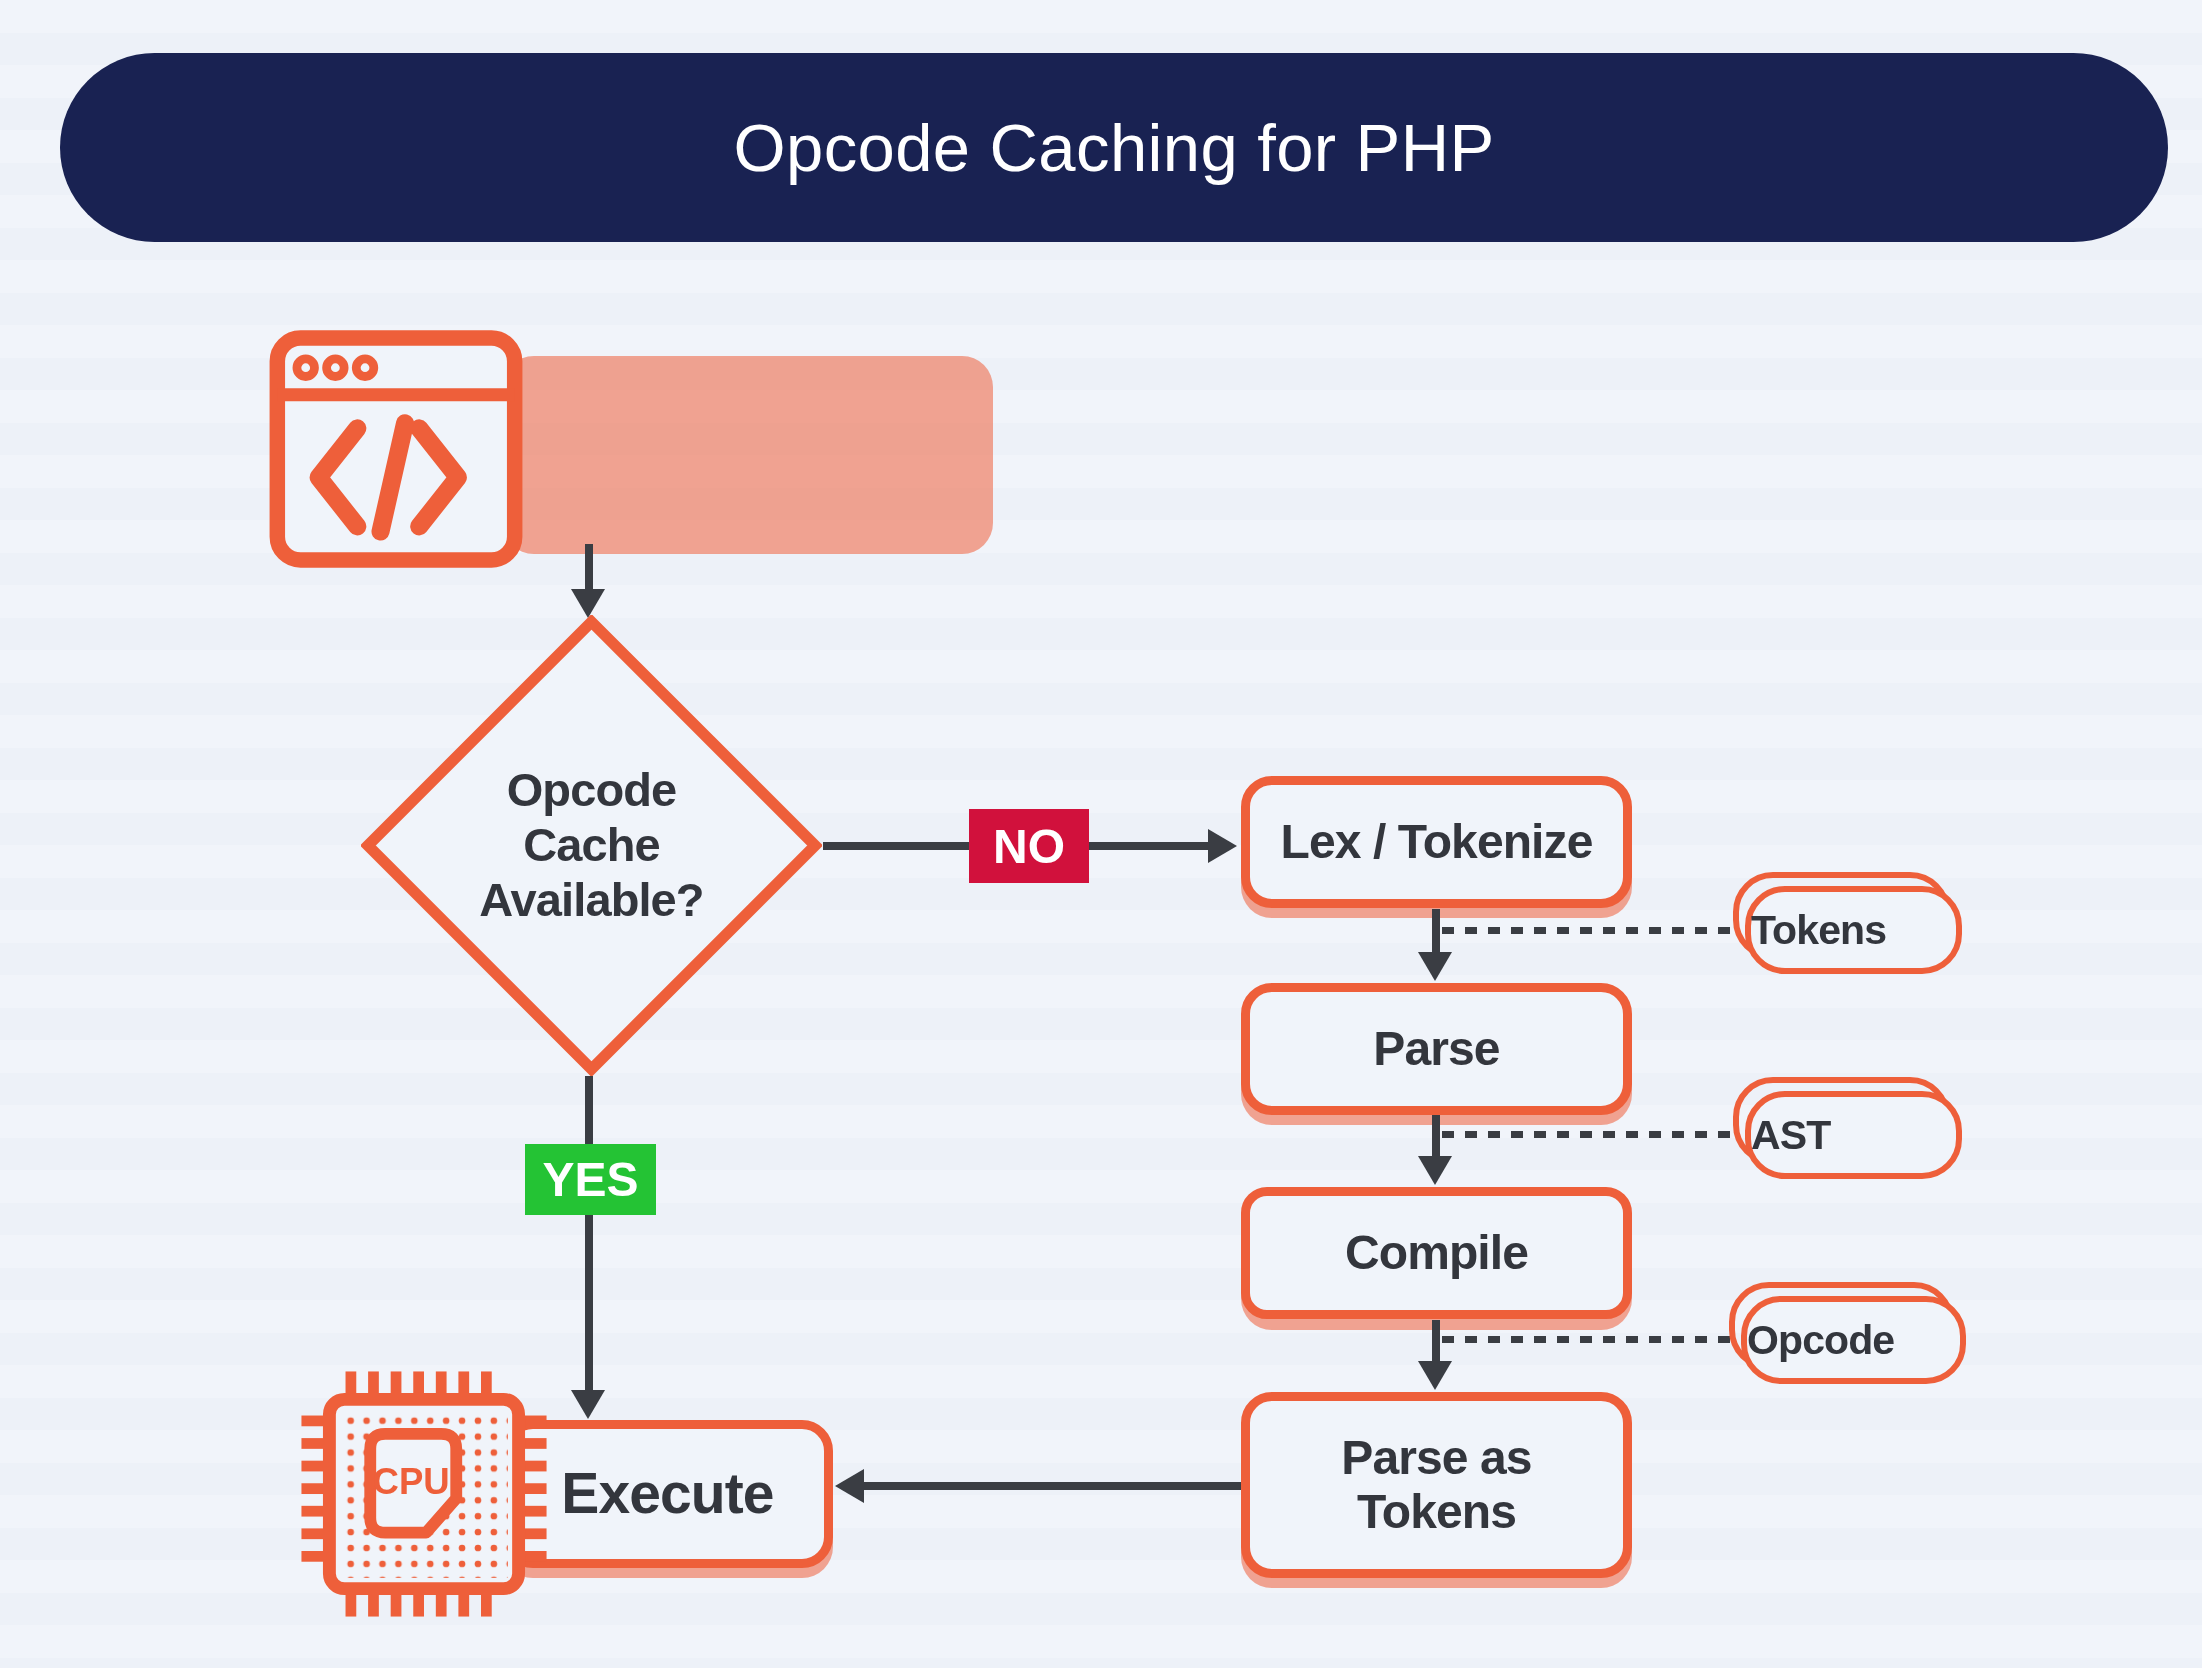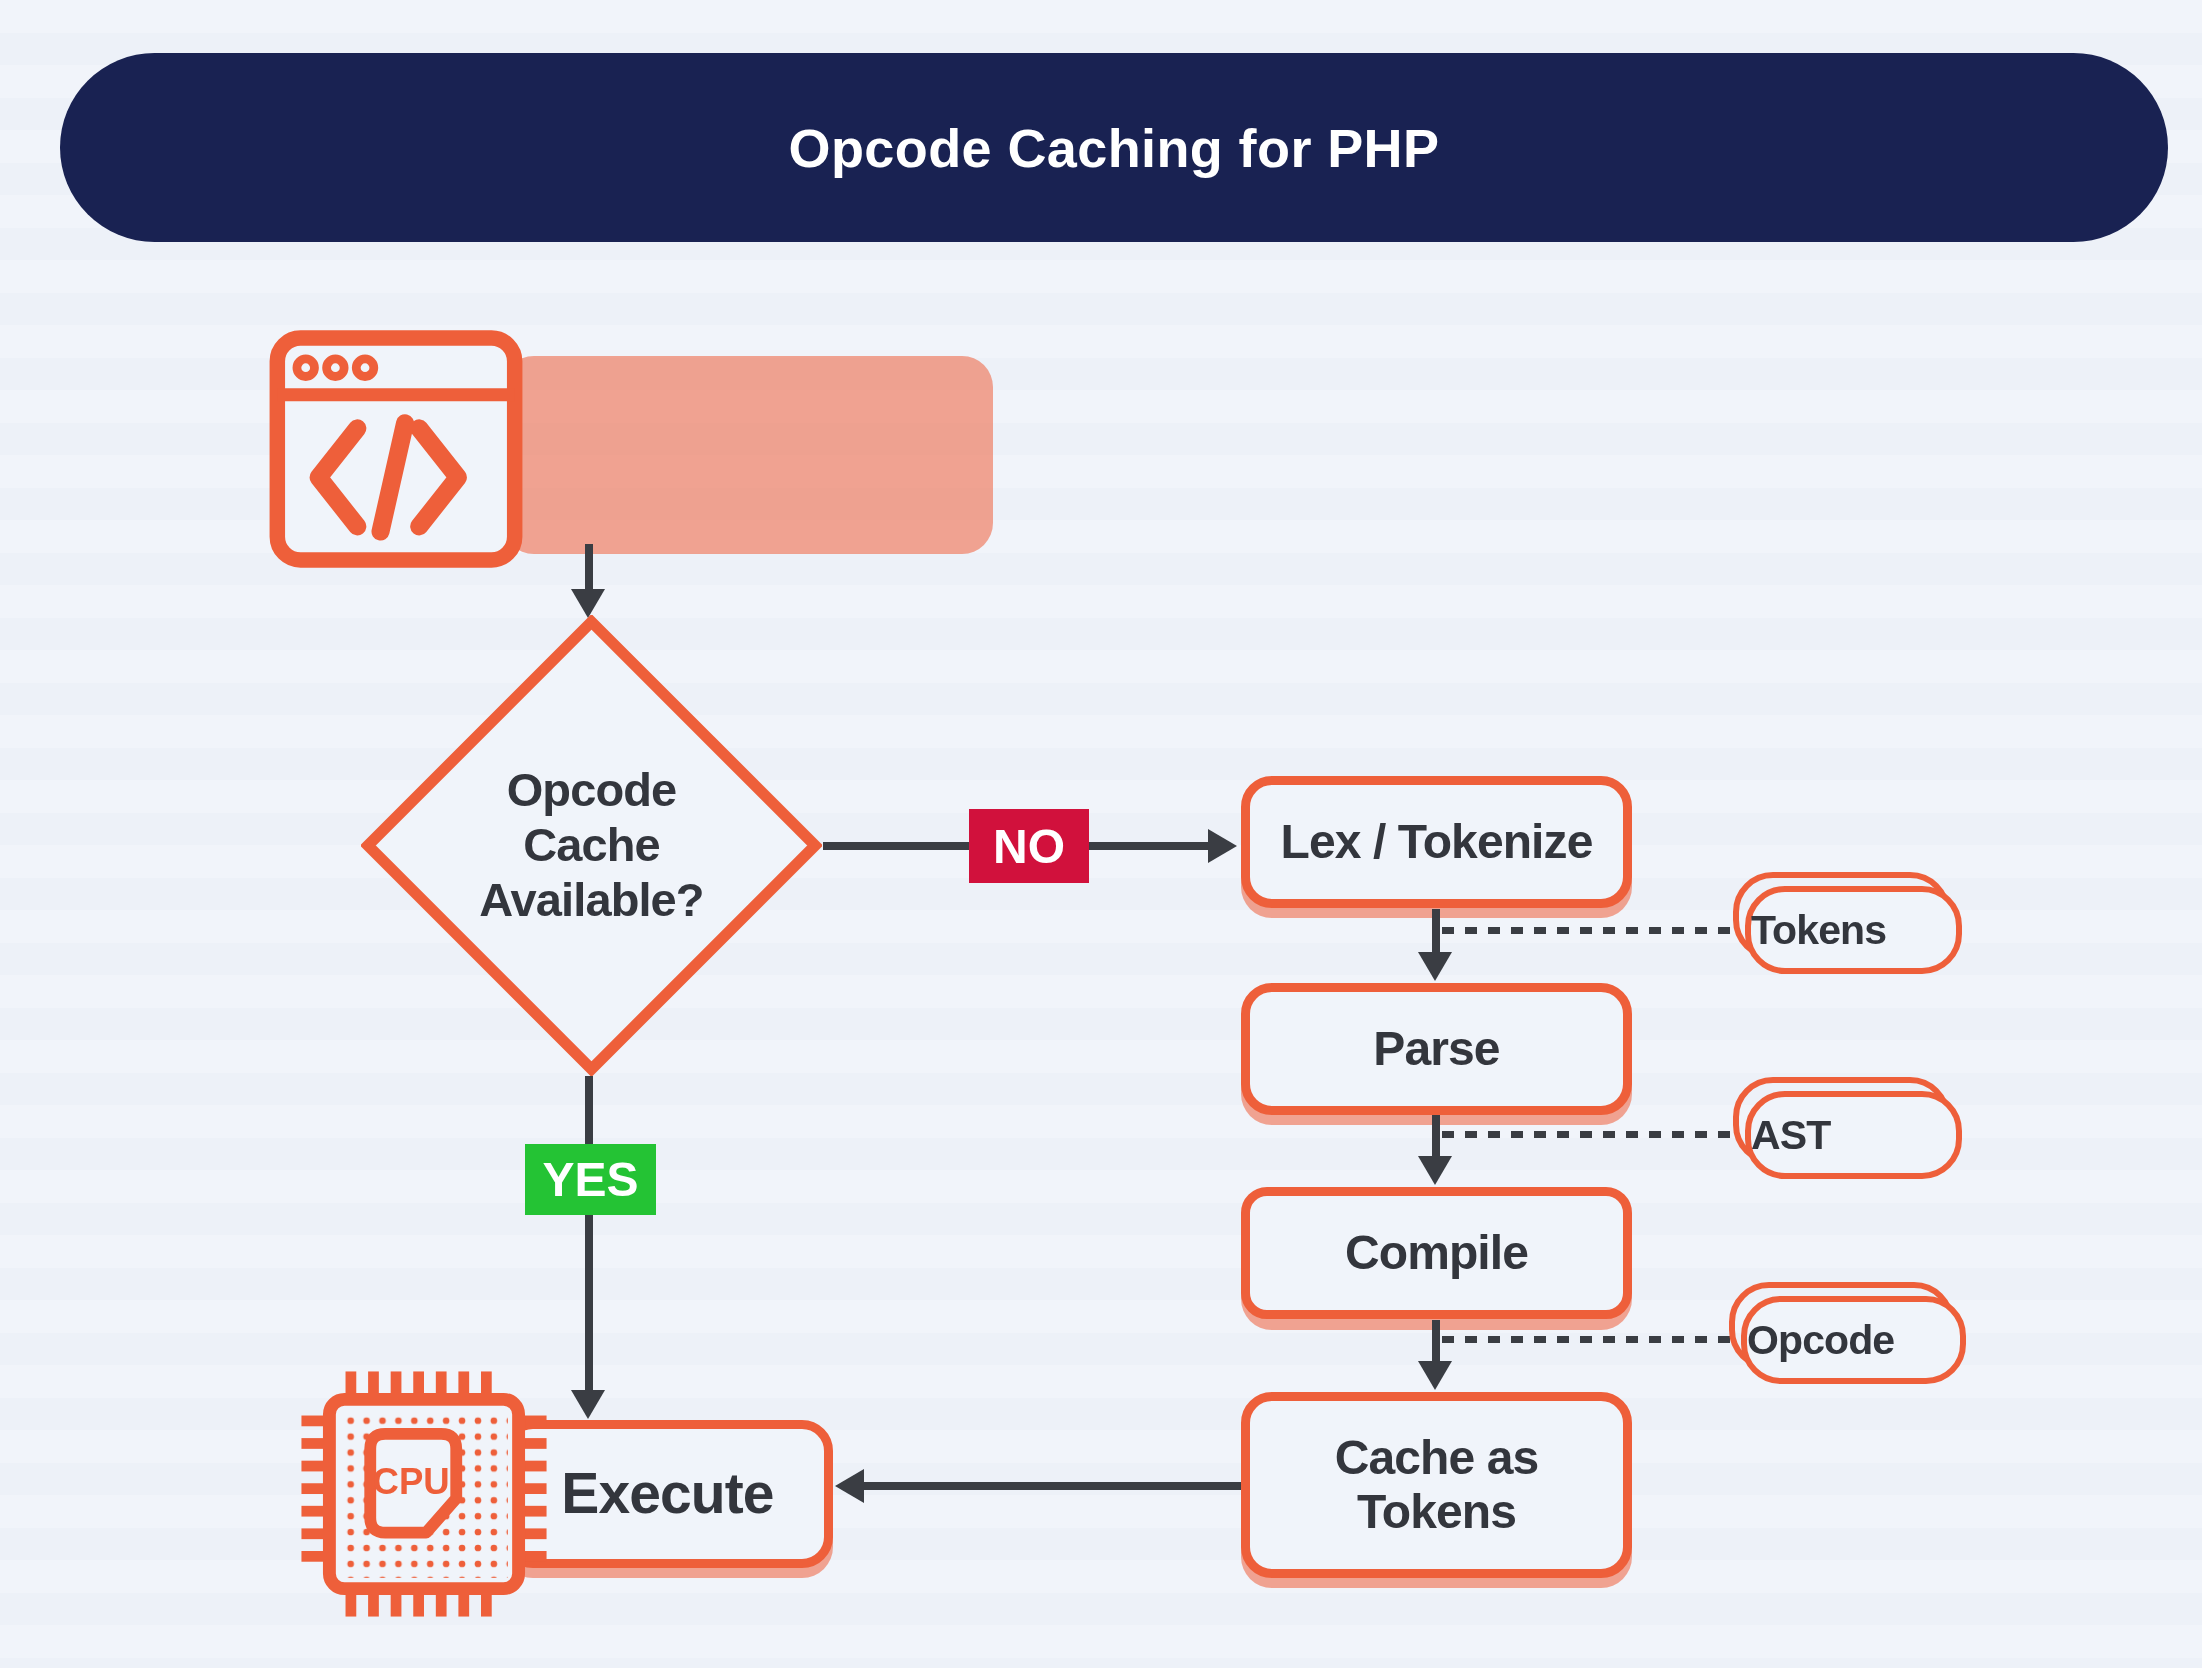--- a/index.html
+++ b/index.html
@@ -7,21 +7,21 @@
   #canvas{
     position:relative;width:2203px;height:1668px;overflow:hidden;
     background:repeating-linear-gradient(180deg,#f1f4fa 0 33px,#edf1f8 33px 65px);
   }
   
   .banner{
     position:absolute;left:60px;top:53px;width:2108px;height:189px;
     background:#192252;border-radius:95px;
     display:flex;align-items:center;justify-content:center;
   }
-  .banner-title{color:#ffffff;font-size:54px;font-weight:700;letter-spacing:0.4px;}
+  .banner-title{color:#ffffff;font-size:67px;font-weight:400;letter-spacing:0.4px;}
   
   .node{
     position:absolute;box-sizing:border-box;background:#f0f4fa;
     border:9.5px solid #ee5f3a;border-radius:31px;
     display:flex;flex-direction:column;align-items:center;justify-content:center;
   }
   .node-back{
     position:absolute;box-sizing:border-box;background:rgba(238,95,58,0.55);
     border-radius:31px;
   }
@@ -141,21 +141,21 @@
   <div class="vline" style="left:1432px;top:1320px;height:41px;"></div>
   <div class="ah ah-down" style="left:1418px;top:1361px;"></div>
   <div class="dash" style="left:1442px;top:1336px;width:291px;"></div>
   <div class="pill-back" style="left:1729px;top:1282px;width:225px;height:88px;"></div>
   <div class="pill" style="left:1741px;top:1296px;width:225px;height:88px;">
     <span class="pill-label">Opcode</span>
   </div>
 
   <div class="node-back" style="left:1241px;top:1402px;width:391px;height:186px;"></div>
   <div class="node" style="left:1241px;top:1392px;width:391px;height:186px;">
-    <span class="node-label fs56">Cache as</span>
+    <span class="node-label fs56">Parse as</span>
     <span class="node-label fs56">Tokens</span>
   </div>
 
   <div class="vline" style="left:585px;top:1076px;height:314px;"></div>
   <div class="ah ah-down" style="left:571px;top:1390px;"></div>
   <div class="badge badge-yes" style="left:525px;top:1144px;width:131px;height:71px;text-align:right;">
     <span>YES</span>
   </div>
 
   <div class="hline" style="left:864px;top:1482px;width:377px;"></div>

